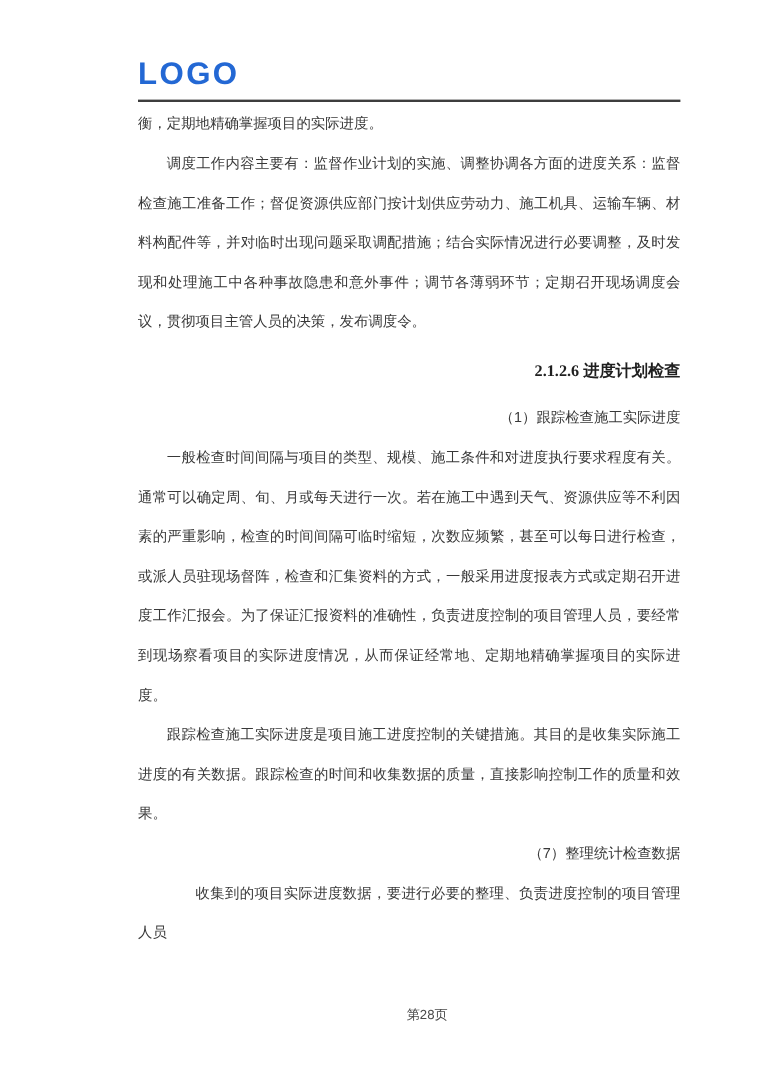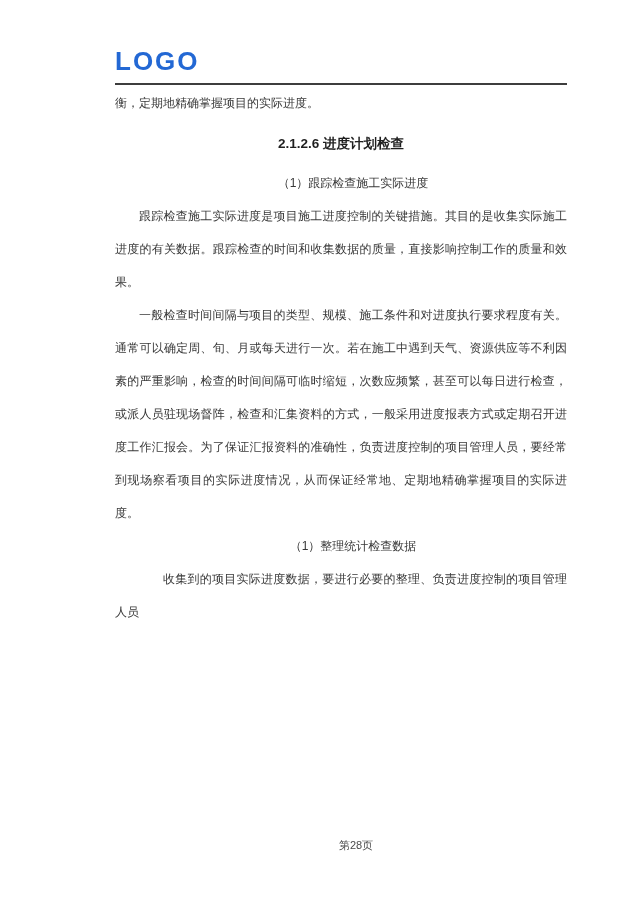--- a/index.html
+++ b/index.html
@@ -48,32 +48,33 @@
     margin: 0;
   }
   .para {
     text-indent: 2em;
   }
   .carryover {
     text-indent: 0;
   }
   .list-item {
     text-indent: 2em;
-    text-align: center;
+    text-align: right;
   }
   .deep-para {
     text-indent: 4em;
   }
   .section-heading {
     font-size: 13.5px;
     font-weight: bold;
     color: #1f1f1f;
     line-height: 33px;
     margin: 7px 0 7px 0 !important;
-    text-align: center;
+    text-align: right;
+    font-family: Liberation Serif, serif;
   }
   .footer {
     position: absolute;
     left: 16px;
     bottom: 53px;
     width: 100%;
     text-align: center;
     font-size: 11px;
     color: #4a4a4a;
   }
@@ -85,31 +86,32 @@
   <div class="content">
 
     <div class="logo" style="color: rgb(35, 104, 212);">LOGO</div>
 
     <div class="header-rule"></div>
 
     <div class="doc-body">
 
       <p class="carryover">衡，定期地精确掌握项目的实际进度。</p>
 
+      <p class="para">调度工作内容主要有：监督作业计划的实施、调整协调各方面的进度关系：监督检查施工准备工作；督促资源供应部门按计划供应劳动力、施工机具、运输车辆、材料构配件等，并对临时出现问题采取调配措施；结合实际情况进行必要调整，及时发现和处理施工中各种事故隐患和意外事件；调节各薄弱环节；定期召开现场调度会议，贯彻项目主管人员的决策，发布调度令。</p>
 
       <p class="section-heading">2.1.2.6 进度计划检查</p>
 
 
       <p class="list-item">（1）跟踪检查施工实际进度</p>
 
+      <p class="para">一般检查时间间隔与项目的类型、规模、施工条件和对进度执行要求程度有关。通常可以确定周、旬、月或每天进行一次。若在施工中遇到天气、资源供应等不利因素的严重影响，检查的时间间隔可临时缩短，次数应频繁，甚至可以每日进行检查，或派人员驻现场督阵，检查和汇集资料的方式，一般采用进度报表方式或定期召开进度工作汇报会。为了保证汇报资料的准确性，负责进度控制的项目管理人员，要经常到现场察看项目的实际进度情况，从而保证经常地、定期地精确掌握项目的实际进度。</p>
+
       <p class="para">跟踪检查施工实际进度是项目施工进度控制的关键措施。其目的是收集实际施工进度的有关数据。跟踪检查的时间和收集数据的质量，直接影响控制工作的质量和效果。</p>
 
-      <p class="para">一般检查时间间隔与项目的类型、规模、施工条件和对进度执行要求程度有关。通常可以确定周、旬、月或每天进行一次。若在施工中遇到天气、资源供应等不利因素的严重影响，检查的时间间隔可临时缩短，次数应频繁，甚至可以每日进行检查，或派人员驻现场督阵，检查和汇集资料的方式，一般采用进度报表方式或定期召开进度工作汇报会。为了保证汇报资料的准确性，负责进度控制的项目管理人员，要经常到现场察看项目的实际进度情况，从而保证经常地、定期地精确掌握项目的实际进度。</p>
-
-      <p class="list-item">（1）整理统计检查数据</p>
+      <p class="list-item">（7）整理统计检查数据</p>
 
       <p class="deep-para">收集到的项目实际进度数据，要进行必要的整理、负责进度控制的项目管理人员</p>
 
     </div>
   </div>
 
   <div class="footer">第28页</div>
 </div>
 
 </body></html>

